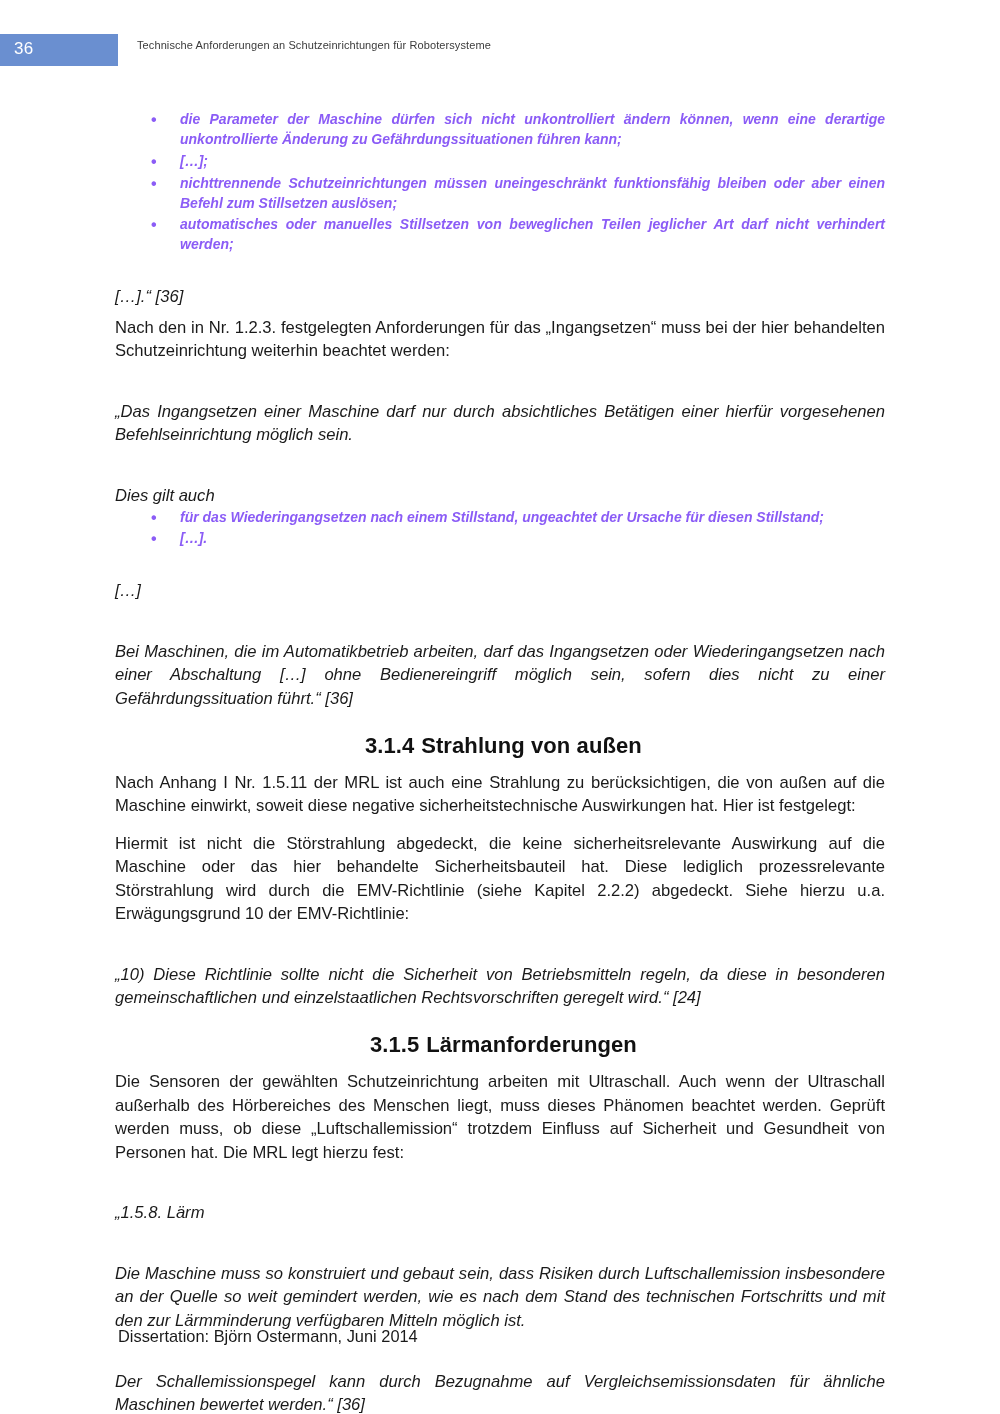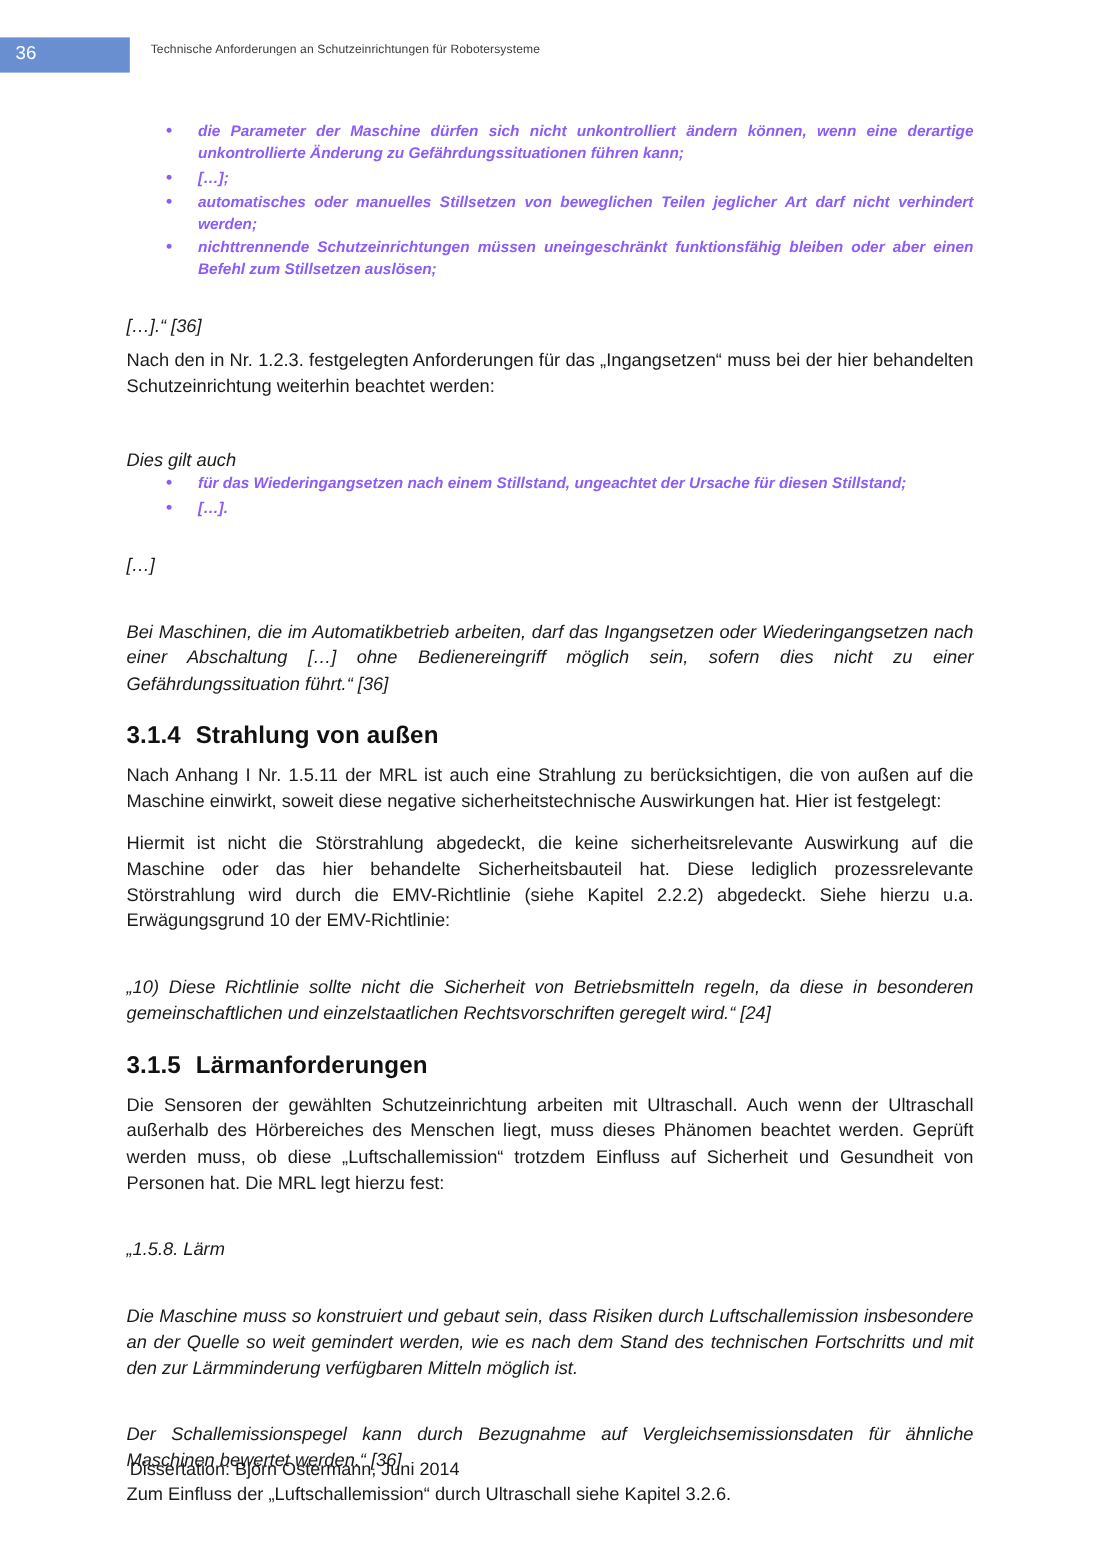--- a/index.html
+++ b/index.html
@@ -91,20 +91,21 @@
     font-size: 16px;
     font-style: normal;
   }
 
   h2.section {
     font-size: 22px;
     font-weight: bold;
     margin: 22px 0 12px 0;
     color: #111111;
     letter-spacing: 0.1px;
+    text-align: center;
   }
   h2.section .num { display: inline-block; min-width: 63px; }
 
   .gap-s { height: 7px; }
 
   
   .footer {
     position: absolute;
     left: 118px;
     top: 1327px;
@@ -119,28 +120,29 @@
   <div class="header-pagebox"></div>
   <div class="header-pagenum">36</div>
   <div class="header-title">Technische Anforderungen an Schutzeinrichtungen für Robotersysteme</div>
 </div>
 
 <div class="content">
 
   <ul class="bullets">
     <li>die Parameter der Maschine dürfen sich nicht unkontrolliert ändern können, wenn eine derartige unkontrollierte Änderung zu Gefährdungssituationen führen kann;</li>
     <li>[…];</li>
+    <li>nichttrennende Schutzeinrichtungen müssen uneingeschränkt funktionsfähig bleiben oder aber einen Befehl zum Stillsetzen auslösen;</li>
     <li>automatisches oder manuelles Stillsetzen von beweglichen Teilen jeglicher Art darf nicht verhindert werden;</li>
-    <li>nichttrennende Schutzeinrichtungen müssen uneingeschränkt funktionsfähig bleiben oder aber einen Befehl zum Stillsetzen auslösen;</li>
   </ul>
 
   <p class="ital">[…].“ [36]</p>
   <div class="gap-s"></div>
   <p>Nach den in Nr. 1.2.3. festgelegten Anforderungen für das „Ingangsetzen“ muss bei der hier behandelten Schutzeinrichtung weiterhin beachtet werden:</p>
   <div class="gap-s"></div>
+  <p class="ital">„Das Ingangsetzen einer Maschine darf nur durch absichtliches Betätigen einer hierfür vorgesehenen Befehlseinrichtung möglich sein.</p>
   <div class="gap-s"></div>
   <p class="ital">Dies gilt auch</p>
 
   <ul class="bullets">
     <li>für das Wiederingangsetzen nach einem Stillstand, ungeachtet der Ursache für diesen Stillstand;</li>
     <li>[…].</li>
   </ul>
 
   <p class="ital">[…]</p>
   <div class="gap-s"></div>

